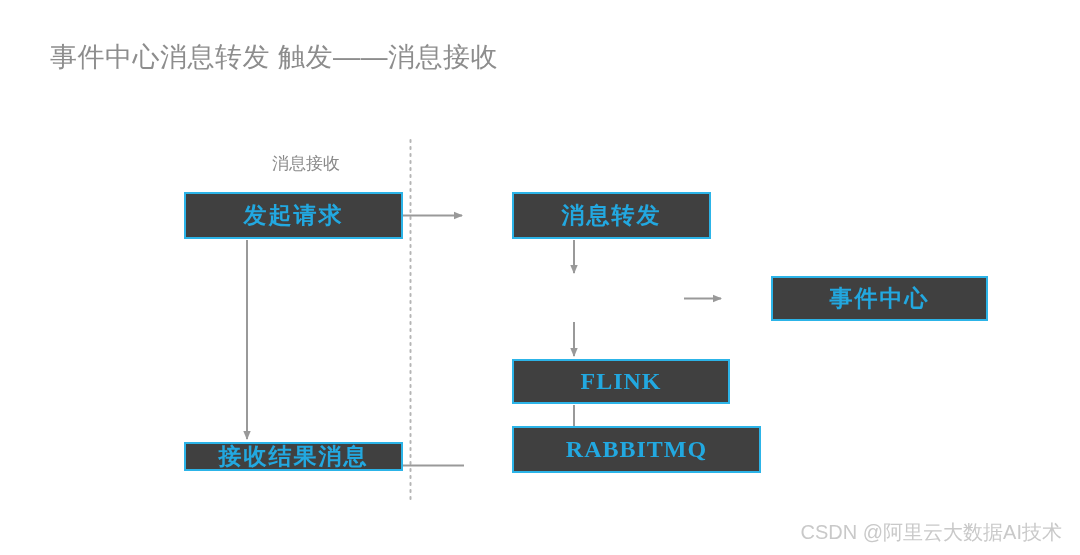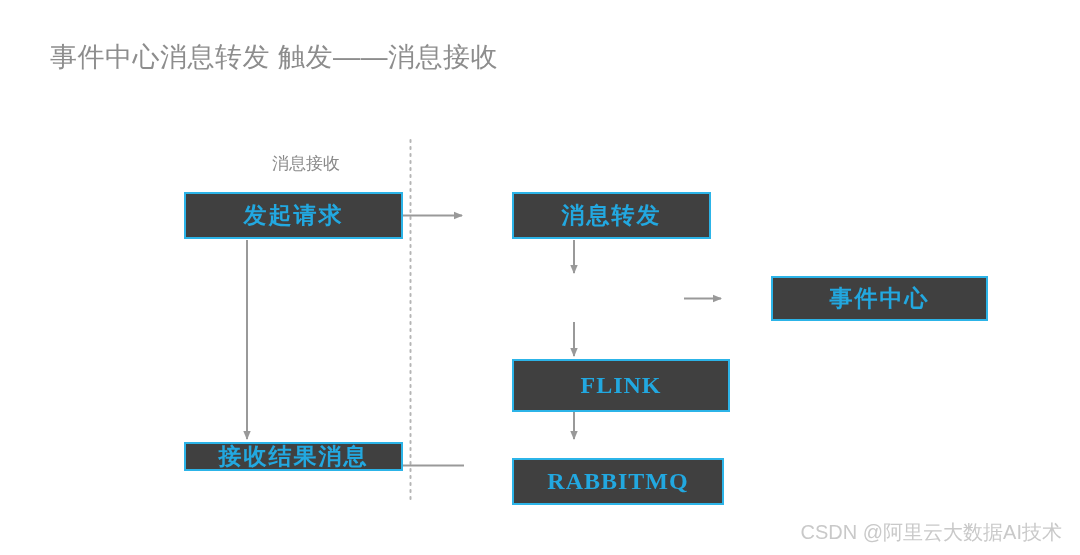--- a/index.html
+++ b/index.html
@@ -79,22 +79,22 @@
   }
   .node.latin {
     font-size: 24px;
     letter-spacing: 1px;
   }
 
   #node-initiate-request { left: 137px; top: 192px; width: 219px; height: 47px; }
   #node-message-forward  { left: 465px; top: 192px; width: 199px; height: 47px; }
   #node-kafka            { left: 465px; top: 276px; width: 218px; height: 45px; }
   #node-event-center     { left: 724px; top: 276px; width: 217px; height: 45px; }
-  #node-flink            { left: 465px; top: 359px; width: 218px; height: 53px; }
-  #node-rabbitmq         { left: 465px; top: 458px; width: 212px; height: 47px; }
+  #node-flink            { left: 465px; top: 359px; width: 218px; height: 45px; }
+  #node-rabbitmq         { left: 465px; top: 426px; width: 249px; height: 47px; }
   #node-receive-result   { left: 137px; top: 442px; width: 219px; height: 29px; }
 
   
   #label-external-system {
     position: absolute;
     left: 272px;
     top: 153px;
     font-size: 17px;
     line-height: 22px;
     color: #8a8a8a;

